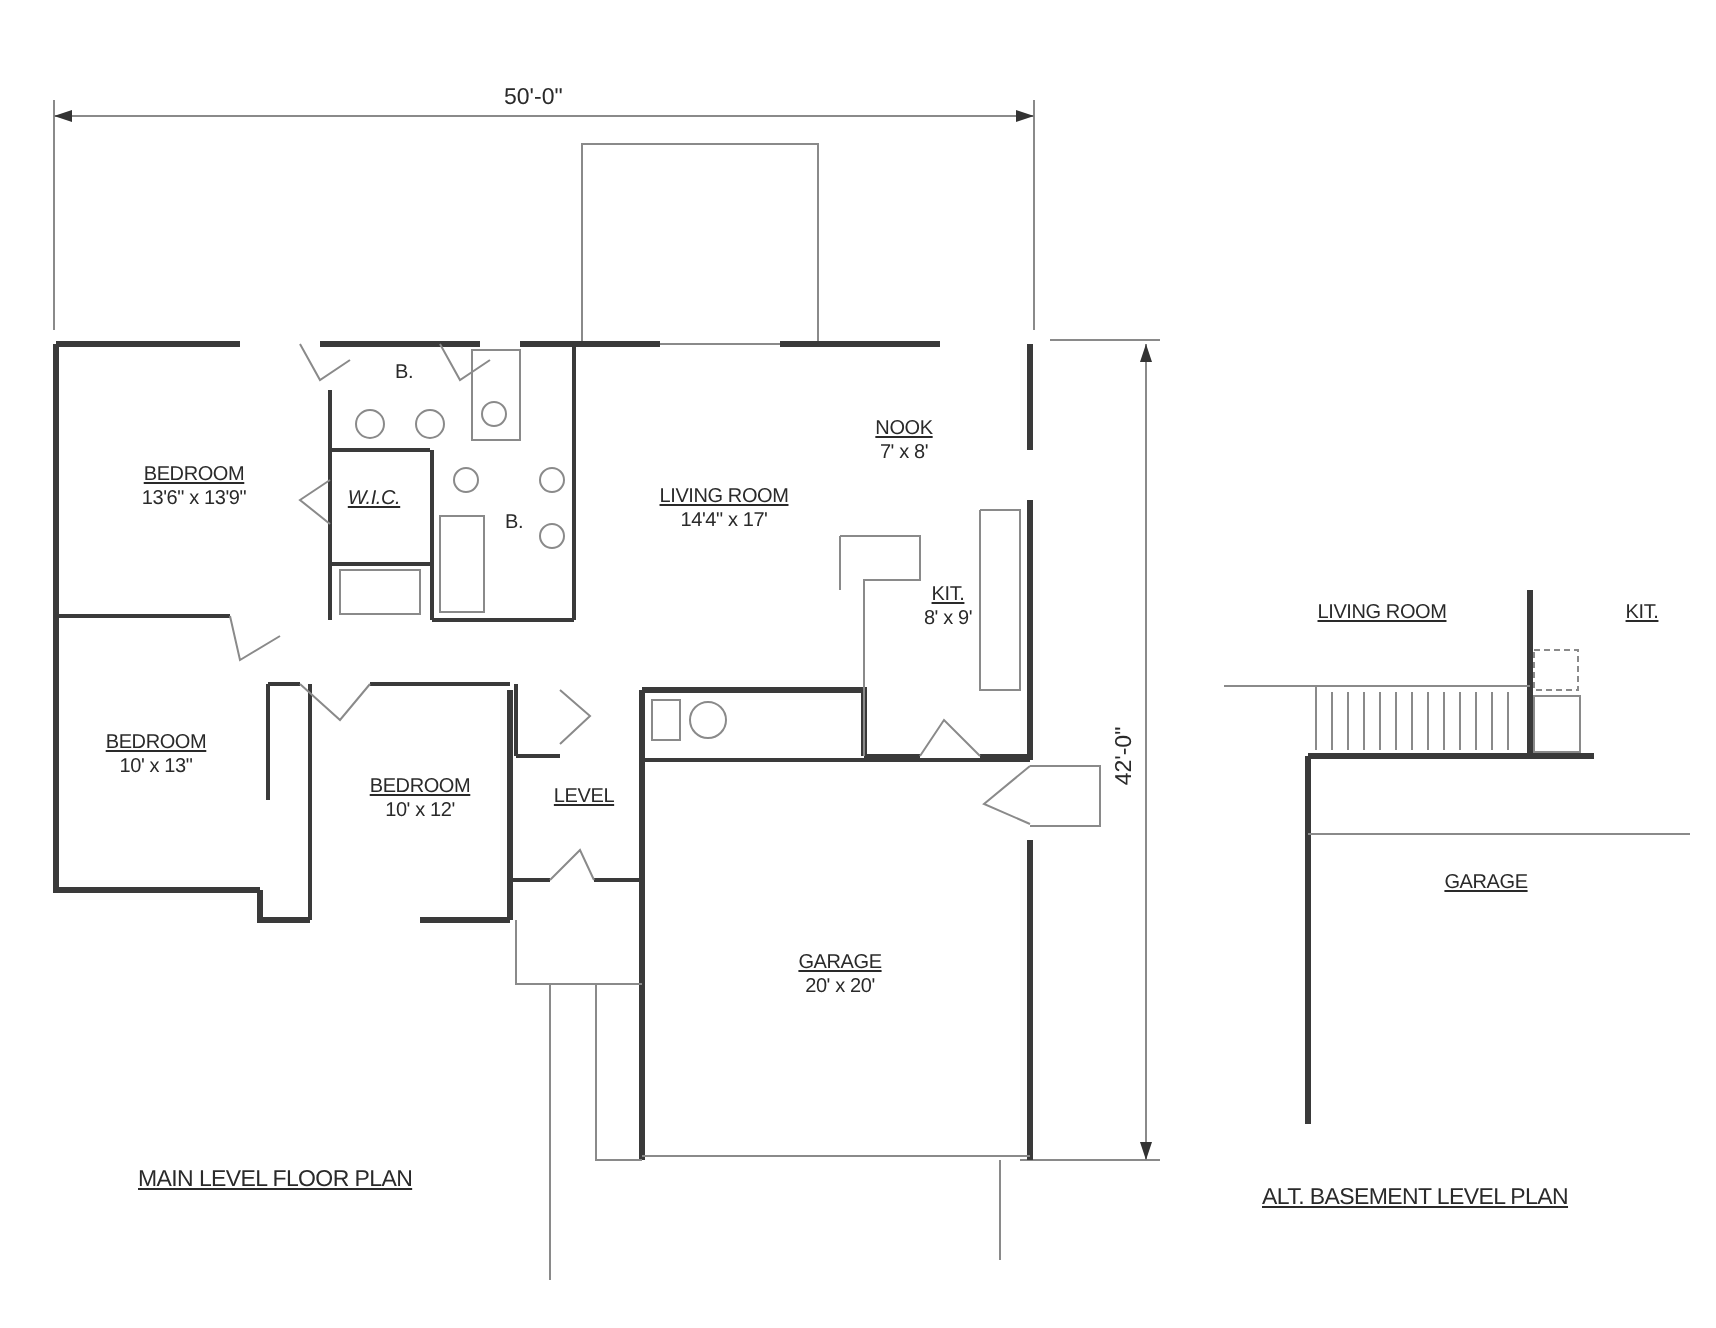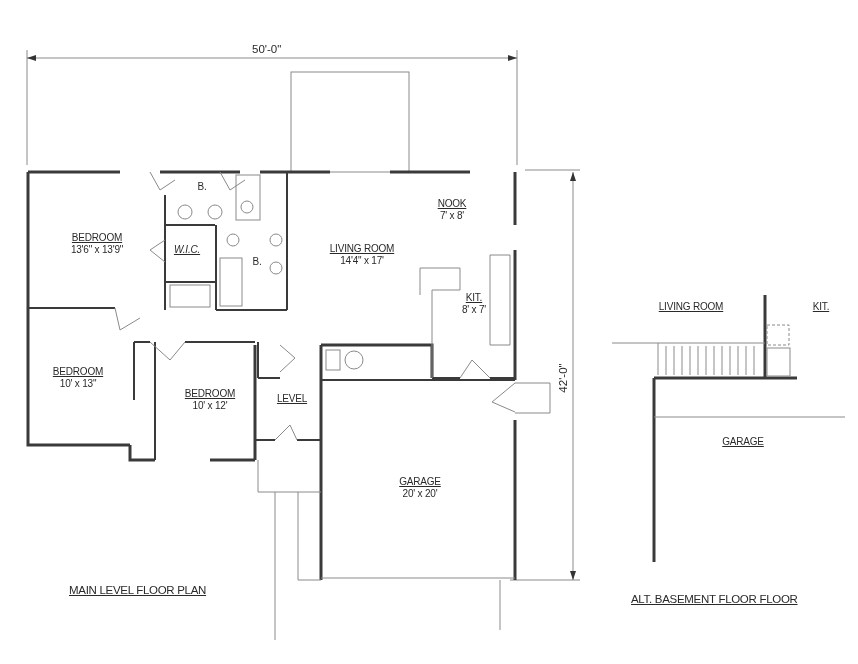--- a/index.html
+++ b/index.html
@@ -151,27 +151,27 @@
 <div class="lbl" style="left:187px;top:244px;font-style:italic;">
   <span class="t">W.I.C.</span>
 </div>
 <div class="lbl" style="left:257px;top:256px;">
   <span class="d">B.</span>
 </div>
 <div class="lbl" style="left:362px;top:243px;">
   <span class="t">LIVING ROOM</span>
     <span class="d">14'4" x  17'</span>
 </div>
-<div class="lbl" style="left:452px;top:198px;">
+<div class="lbl" style="left:452px;top:209px;">
   <span class="t">NOOK</span>
     <span class="d">7' x 8'</span>
 </div>
 <div class="lbl" style="left:474px;top:292px;">
   <span class="t">KIT.</span>
-    <span class="d">8' x 7'</span>
+    <span class="d">8' x 9'</span>
 </div>
 <div class="lbl" style="left:78px;top:366px;">
   <span class="t">BEDROOM</span>
     <span class="d">10' x 13"</span>
 </div>
 <div class="lbl" style="left:210px;top:388px;">
   <span class="t">BEDROOM</span>
     <span class="d">10' x 12'</span>
 </div>
 <div class="lbl" style="left:292px;top:393px;">
@@ -186,13 +186,13 @@
 
 <div class="lbl" style="left:691px;top:301px;">
   <span class="t">LIVING ROOM</span>
 </div>
 <div class="lbl" style="left:821px;top:301px;">
   <span class="t">KIT.</span>
 </div>
 <div class="lbl" style="left:743px;top:436px;">
   <span class="t">GARAGE</span>
 </div>
-<div class="title" style="left:631px;top:593px;">ALT. BASEMENT FLOOR FLOOR</div>
+<div class="title" style="left:631px;top:593px;">ALT. BASEMENT LEVEL PLAN</div>
 
 </body></html>

